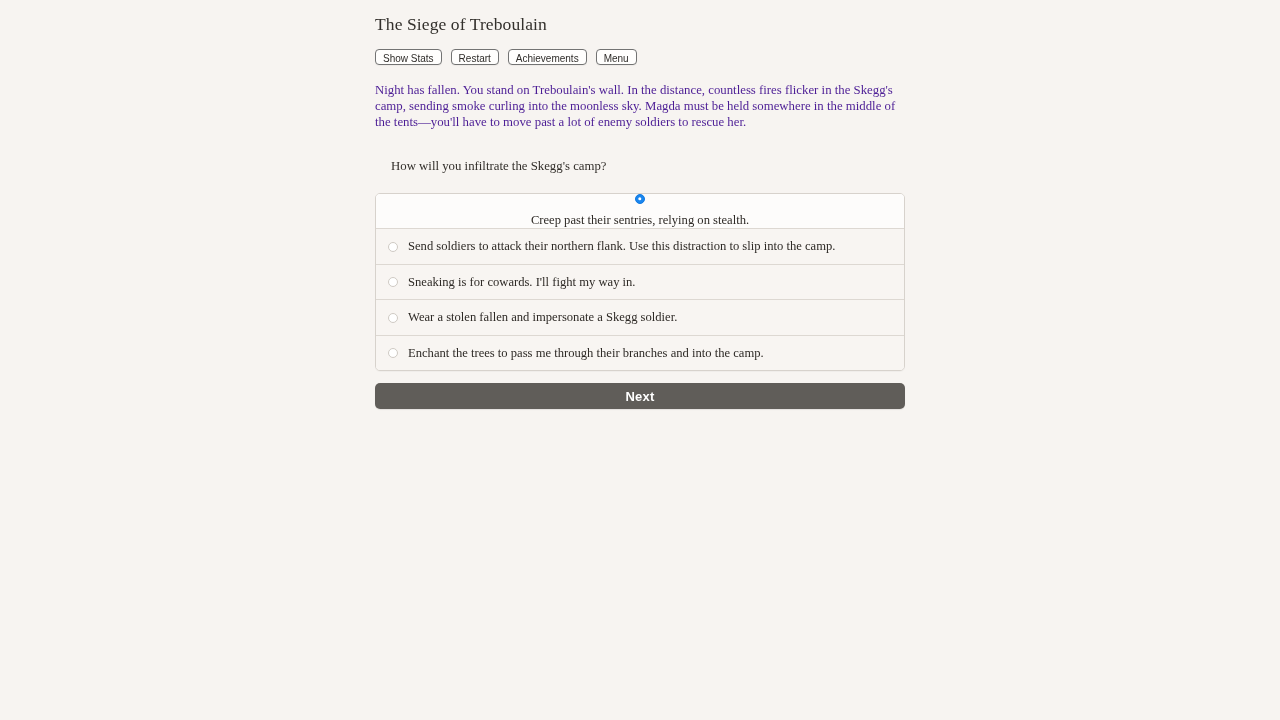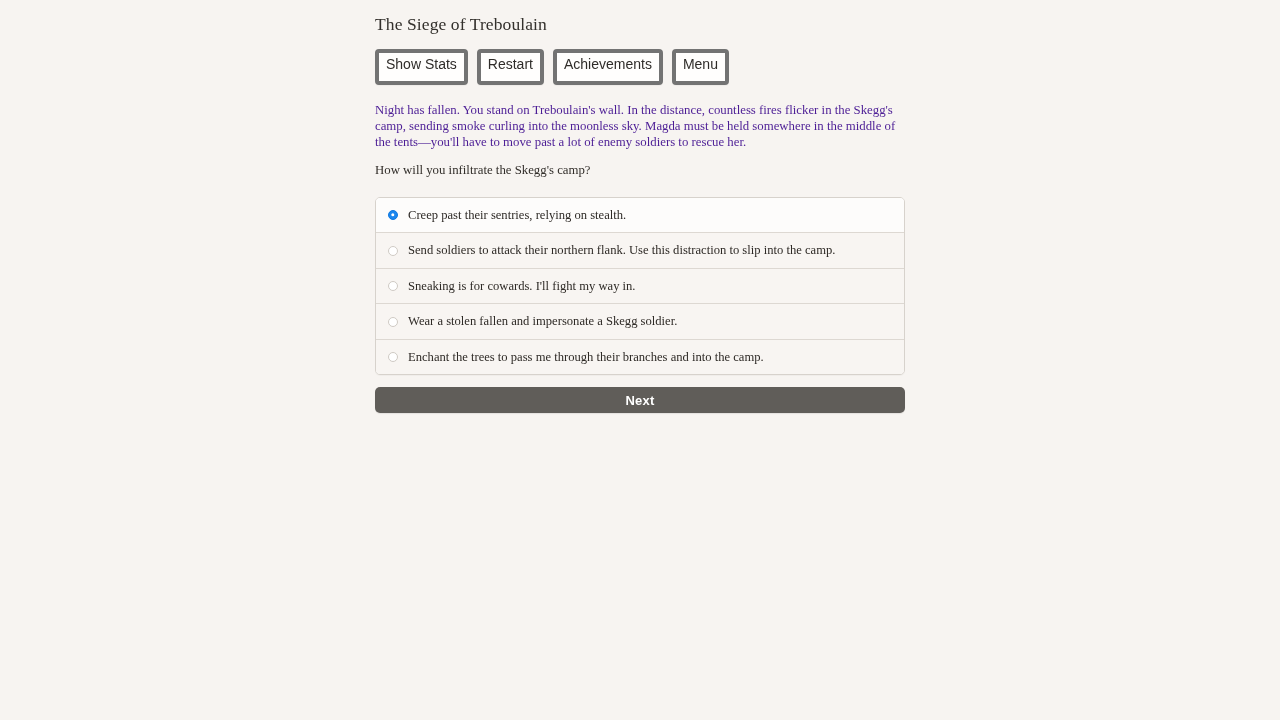--- a/index.html
+++ b/index.html
@@ -44,27 +44,27 @@
 
   
   .toolbar {
     display: flex;
     gap: 9px;
     padding-top: 15px;
     align-items: center;
   }
   .tool-btn {
     font-family: "Liberation Sans", sans-serif;
-    font-size: 14px;
+    font-size: 10px;
     line-height: 1;
     color: #2f2c29;
     background: #fffefd;
-    border: 4px solid #737373;
+    border: 1px solid #737373;
     border-radius: 4px;
-    padding: 4px 7px 10px 7px;
+    padding: 4px 7px 0 7px;
     cursor: pointer;
     white-space: nowrap;
     box-shadow: 0 1px 1px rgba(0,0,0,0.04);
   }
 
   
   .narrative {
     font-family: "Liberation Serif", serif;
     font-size: 12.8px;
     line-height: 16.1px;
@@ -72,21 +72,21 @@
     margin: 0;
     padding-top: 17px;
     width: 532px;
     text-align: left;
   }
   .prompt {
     font-family: "Liberation Serif", serif;
     font-size: 12.8px;
     line-height: 16px;
     color: #322e2a;
-    margin: 0;
+    margin: 16px;
     padding-top: 12px;
   }
 
   
   .choice-list {
     margin-top: 19px;
     width: 528px;
     border: 1px solid #d7d2cc;
     border-radius: 5px;
     background: #faf8f6;
@@ -101,20 +101,21 @@
     height: 34.5px;
     border-bottom: 1px solid #ddd8d2;
     background: #f8f5f2;
     cursor: pointer;
   }
   .choice-row:last-child {
     border-bottom: none;
   }
   .choice-row.selected {
     background: #fdfcfb;
+    flex-direction: column;
   }
 
   .radio {
     width: 10px;
     height: 10px;
     border-radius: 50%;
     border: 1px solid #cfcac4;
     background: #ffffff;
     flex: 0 0 auto;
     position: relative;

